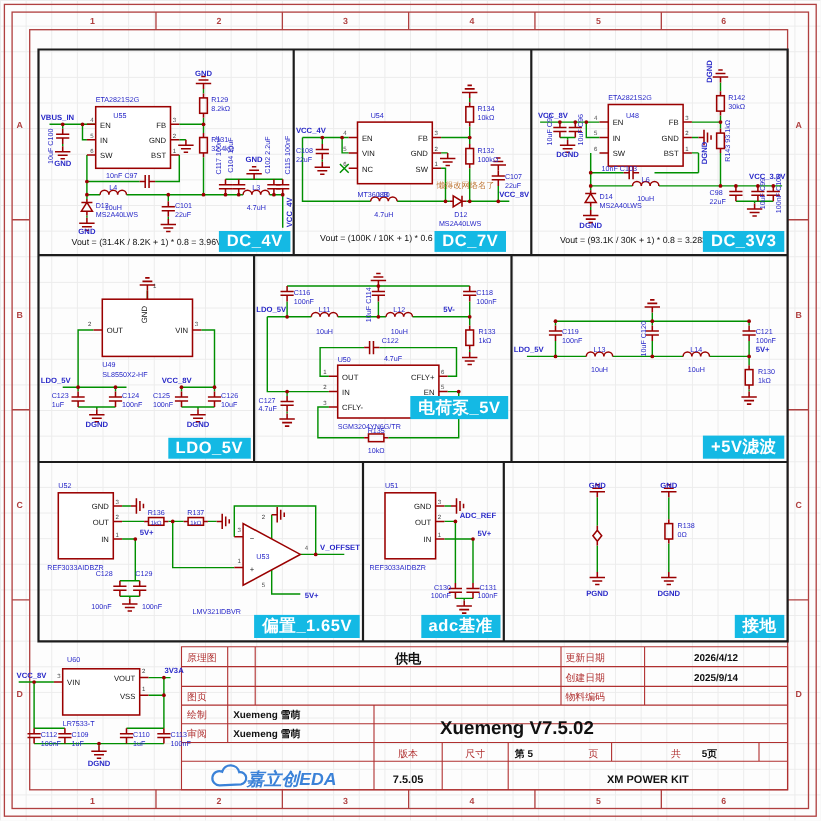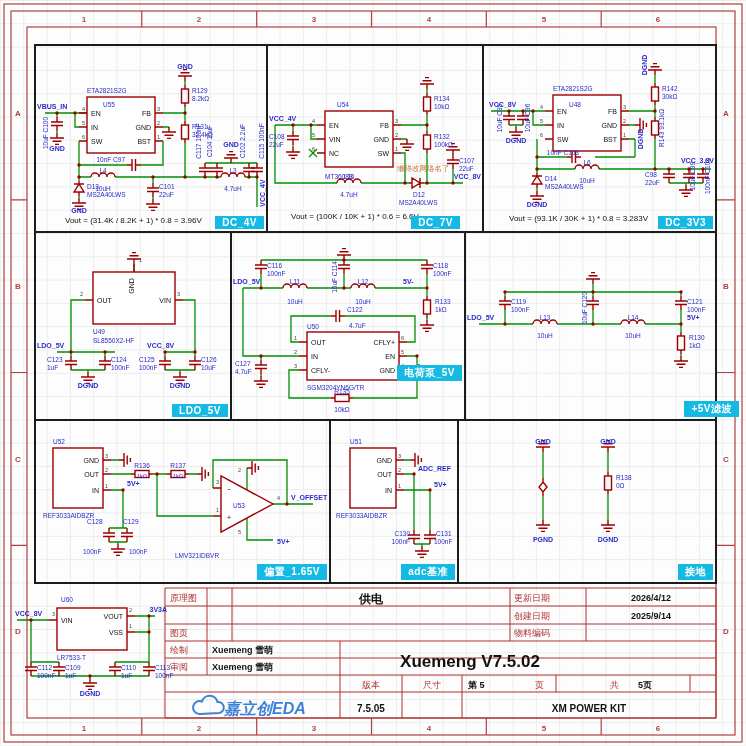--- a/index.html
+++ b/index.html
@@ -4,21 +4,21 @@
 <style>
   html,body{margin:0;padding:0;background:#fff}
   #page{position:relative;width:746px;height:746px;overflow:hidden;
     background-color:#fdfdfd;
     background-image:linear-gradient(#ececec 1px,transparent 1px),linear-gradient(90deg,#ececec 1px,transparent 1px);
     background-size:23.3px 23.3px;
     font-family:"Liberation Sans",sans-serif}
   svg{overflow:visible;display:block}
   .sec{position:absolute}
   .seclabel{position:absolute;right:3px;bottom:3px;background:#14b9e4;color:#fff;
-    font-weight:bold;font-size:10px;padding:1px 7px;letter-spacing:.5px}
+    font-weight:bold;font-size:15px;padding:1px 7px;letter-spacing:.5px}
   .w{stroke:#008f00;stroke-width:1.3;fill:none}
   .cmp{stroke:#9a0000;stroke-width:1.4;fill:none}
   .ic{fill:#fff;stroke:#9a0000;stroke-width:1.4}
   .j circle{fill:#9a0000}
   text{font-family:"Liberation Sans",sans-serif}
   .nl{fill:#2a2ac8;font-size:7px;font-weight:bold}
   .rf{fill:#2a2ac8;font-size:6.5px}
   .sm{fill:#2a2ac8;font-size:5.5px}
   .pn{fill:#111;font-size:7px}
   .num{fill:#444;font-size:5.5px}
@@ -434,21 +434,21 @@
 <text class="num" x="170" y="136">4</text>
 <text class="rf" x="76" y="158">SGM3204YN6G/TR</text>
 <text class="rf" x="4" y="134">C127</text>
 <text class="rf" x="4" y="142">4.7uF</text>
 <text class="rf am" x="111" y="162">R135</text>
 <text class="rf am" x="111" y="180">10kΩ</text>
 </svg>
 <div class="seclabel">电荷泵_5V</div>
 </div>
 
-<div class="sec" style="left:465px;top:232px;width:277px;height:188px">
+<div class="sec" style="left:465px;top:232px;width:251px;height:188px">
 <svg width="251" height="188">
 <path class="w" d="M40,60 H216 M128,52 V60 M40,60 V64 M40,78 V92 M128,60 V64 M128,78 V92 M216,60 V64 M216,78 V92 M14,92 H68 M92,92 H156 M180,92 H216 M216,92 V100 M216,122 V124"></path>
 <use href="#g" class="cmp" transform="translate(128,52) rotate(180)"></use>
 <use href="#cv" x="40" y="64" class="cmp"></use>
 <use href="#cv" x="128" y="64" class="cmp"></use>
 <use href="#cv" x="216" y="64" class="cmp"></use>
 <use href="#ih" x="68" y="92" class="cmp"></use>
 <use href="#ih" x="156" y="92" class="cmp"></use>
 <use href="#rv" x="216" y="100" class="cmp"></use>
 <use href="#g" x="216" y="124" class="cmp"></use>

